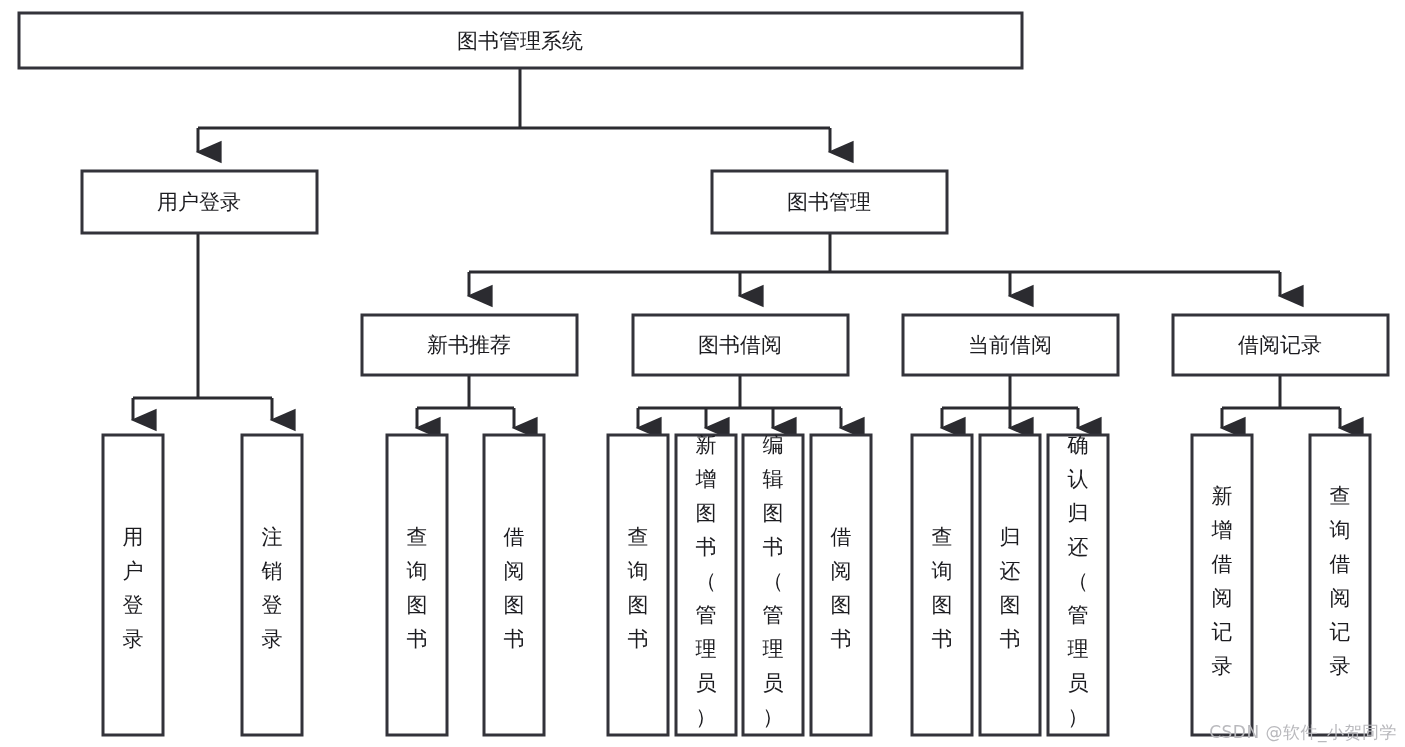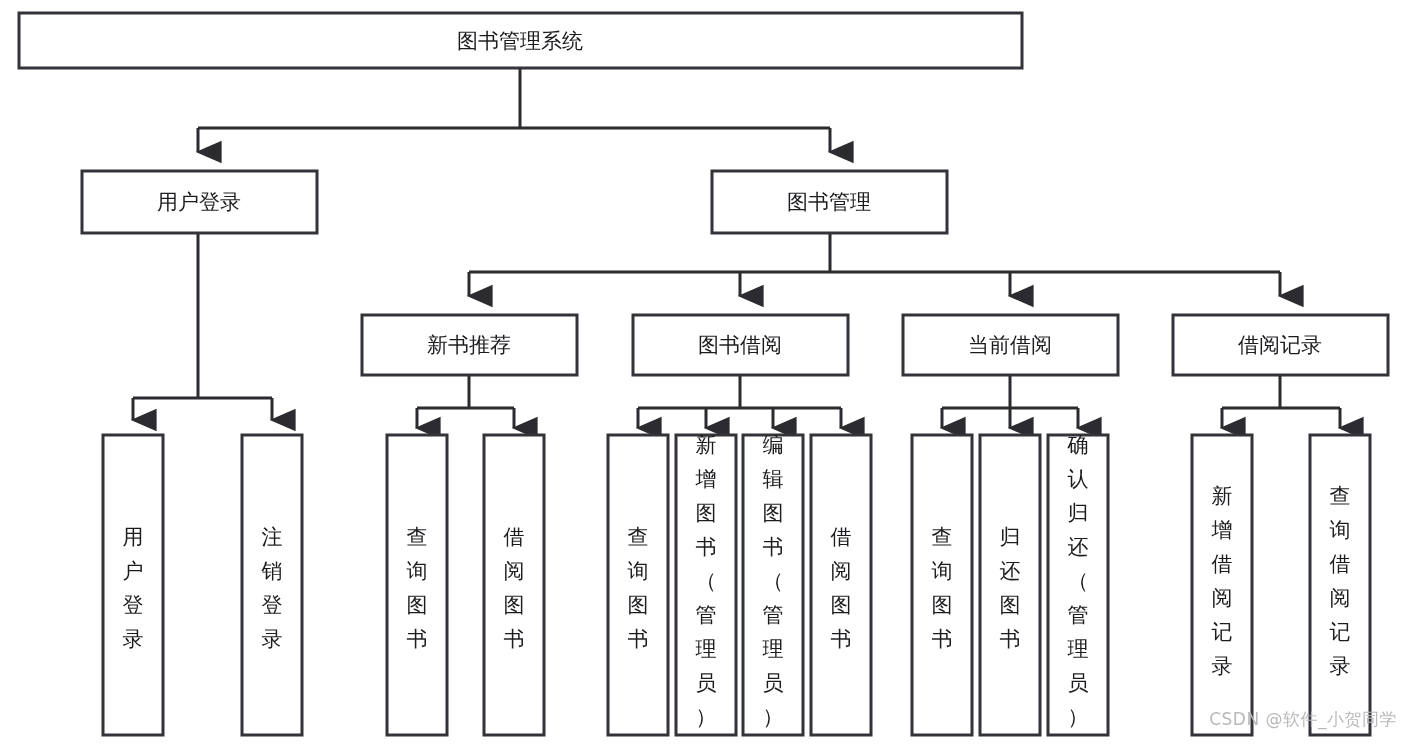--- a/index.html
+++ b/index.html
@@ -44,21 +44,21 @@
     stroke-width: 3;
     fill: none;
   }
   .arrow-head {
     fill: #2b2b30;
     stroke: none;
   }
   .watermark {
     position: absolute;
     right: 8px;
-    bottom: 16px;
+    bottom: 3px;
     font-family: "DejaVu Sans", "Liberation Sans", sans-serif;
     font-size: 17px;
     color: #b9b9bd;
     white-space: nowrap;
     letter-spacing: 0.5px;
   }
 </style>
 </head>
 <body>
 

